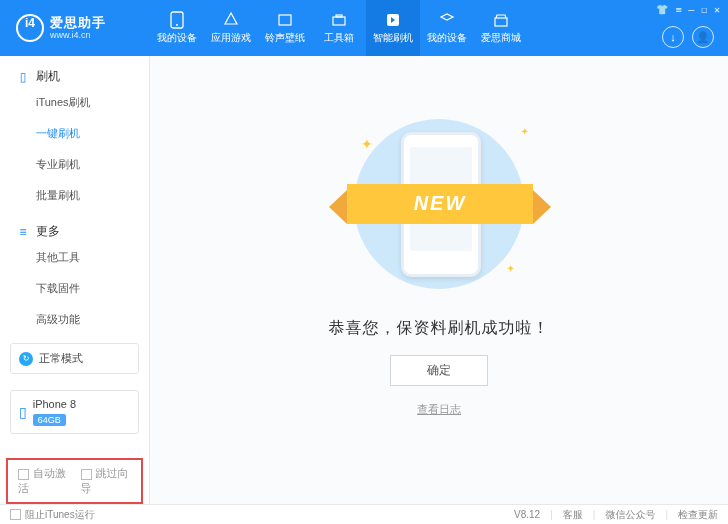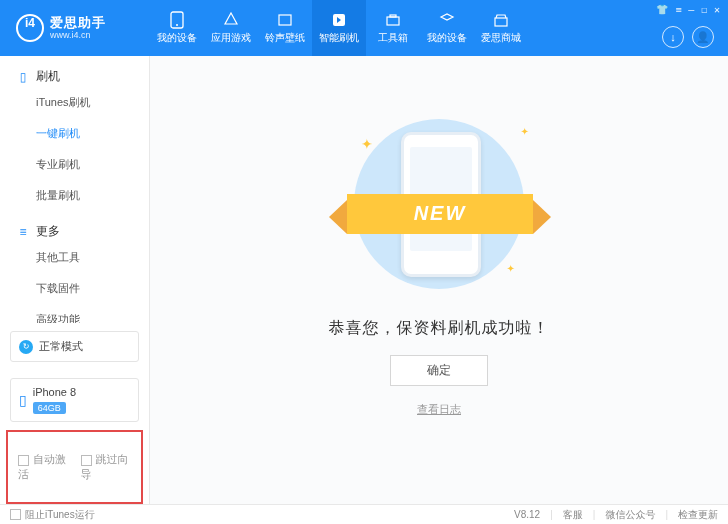--- a/index.html
+++ b/index.html
@@ -28,29 +28,29 @@
   .sb-item { padding: 8px 18px 8px 36px; font-size: 11px; color: #555; cursor: pointer; }
   .sb-item.active { color: #1f8bf8; }
 
   .mode-box, .device-box { margin: 8px 10px; border: 1px solid #e4e4e4; border-radius: 3px; padding: 7px 8px; display: flex; align-items: center; font-size: 11px; color: #444; }
   .mode-dot { width: 14px; height: 14px; border-radius: 50%; background: #26a9f4; margin-right: 6px; display: flex; align-items: center; justify-content: center; font-size: 8px; color: #fff; }
   .device-box { flex-direction: row; align-items: center; }
   .device-icon { color: #1f8bf8; font-size: 14px; margin-right: 6px; }
   .device-col { display: flex; flex-direction: column; gap: 2px; }
   .storage-badge { background: #4ea8f7; color: #fff; font-size: 9px; padding: 1px 5px; border-radius: 2px; width: fit-content; margin-top: 2px; }
 
-  .highlight-box { border: 2px solid #e34a4a; padding: 20px 10px; margin: 0 6px 0; display: flex; gap: 12px; font-size: 11px; color: #999; align-items: center; }
+  .highlight-box { border: 2px solid #e34a4a; padding: 6px 10px; margin: 16px 6px 0; display: flex; gap: 12px; font-size: 11px; color: #999; align-items: center; }
   .chk { width: 11px; height: 11px; border: 1px solid #bbb; display: inline-block; margin-right: 4px; vertical-align: middle; background: #fff; }
 
   .main { flex: 1; display: flex; flex-direction: column; align-items: center; justify-content: center; background: #fafbfc; position: relative; }
   .illustration { width: 200px; height: 180px; position: relative; margin-top: -30px; }
   .circle-bg { width: 170px; height: 170px; border-radius: 50%; background: #cde7fb; position: absolute; left: 15px; top: 5px; }
   .phone { position: absolute; width: 80px; height: 145px; background: #fff; border-radius: 10px; border: 3px solid #e7eef5; left: 62px; top: 18px; box-shadow: 0 2px 5px rgba(0,0,0,0.1);}
   .phone-inner { background: #f2f7fc; margin: 12px 6px; height: 104px; border-radius: 2px; }
-  .ribbon { position: absolute; left: -4px; top: 80px; width: 210px; height: 54px; }
+  .ribbon { position: absolute; left: -4px; top: 70px; width: 210px; height: 54px; }
   .ribbon-main { background: #ffc83c; height: 40px; width: 186px; margin: 0 auto; display: flex; align-items: center; justify-content: center; color: #fff; font-weight: bold; font-size: 20px; letter-spacing: 2px; font-style: italic; position: relative; }
   .ribbon-main::before, .ribbon-main::after { content: ""; position: absolute; width: 0; height: 0; border-style: solid; }
   .ribbon-main::before { left: -18px; top: 6px; border-width: 17px 18px 17px 0; border-color: transparent #f1a93e transparent transparent; }
   .ribbon-main::after { right: -18px; top: 6px; border-width: 17px 0 17px 18px; border-color: transparent transparent transparent #f1a93e; }
   .spark { position: absolute; color: #ffc83c; font-size: 14px; }
   .success-text { font-size: 16px; color: #333; margin-top: 24px; letter-spacing: 1px; }
   .ok-btn { margin-top: 16px; border: 1px solid #d6d6d6; background: #fff; padding: 6px 36px; font-size: 12px; color: #555; cursor: pointer; }
   .log-link { margin-top: 16px; font-size: 11px; color: #999; cursor: pointer; text-decoration: underline; }
 
   .statusbar { height: 20px; border-top: 1px solid #e8e8e8; display: flex; align-items: center; font-size: 10px; color: #888; padding: 0 10px; justify-content: space-between; gap: 47px; }
@@ -90,37 +90,37 @@
       <span>应用游戏</span>
     </div>
     <div class="top-nav-item">
       <div class="nav-icon">
           <svg width="16" height="14" viewBox="0 0 16 14">
             <rect x="2" y="2" width="12" height="10" fill="none" stroke="#fff" stroke-width="1.2"></rect>
           </svg>
         </div>
       <span>铃声壁纸</span>
     </div>
+    <div class="top-nav-item">
+      <div class="nav-icon">
+          <svg width="16" height="14" viewBox="0 0 16 14">
+            <rect x="2" y="4" width="12" height="8" fill="none" stroke="#fff" stroke-width="1.2"></rect>
+            <rect x="5" y="2" width="6" height="2" fill="none" stroke="#fff" stroke-width="1.2"></rect>
+          </svg>
+        </div>
+      <span>工具箱</span>
+    </div>
     <div class="top-nav-item active">
       <div class="nav-icon">
           <svg width="16" height="16" viewBox="0 0 16 16">
             <rect x="2" y="2" width="12" height="12" rx="2" fill="#fff"></rect>
             <path d="M6 5 L10 8 L6 11 Z" fill="#147be5"></path>
           </svg>
         </div>
       <span>智能刷机</span>
-    </div>
-    <div class="top-nav-item">
-      <div class="nav-icon">
-          <svg width="16" height="14" viewBox="0 0 16 14">
-            <rect x="2" y="4" width="12" height="8" fill="none" stroke="#fff" stroke-width="1.2"></rect>
-            <rect x="5" y="2" width="6" height="2" fill="none" stroke="#fff" stroke-width="1.2"></rect>
-          </svg>
-        </div>
-      <span>工具箱</span>
     </div>
     <div class="top-nav-item">
       <div class="nav-icon">
           <svg width="16" height="14" viewBox="0 0 16 14">
             <path d="M2 4 L8 1 L14 4 L8 7 Z" fill="none" stroke="#fff" stroke-width="1.2"></path>
           </svg>
         </div>
       <span>我的设备</span>
     </div>
     <div class="top-nav-item">

